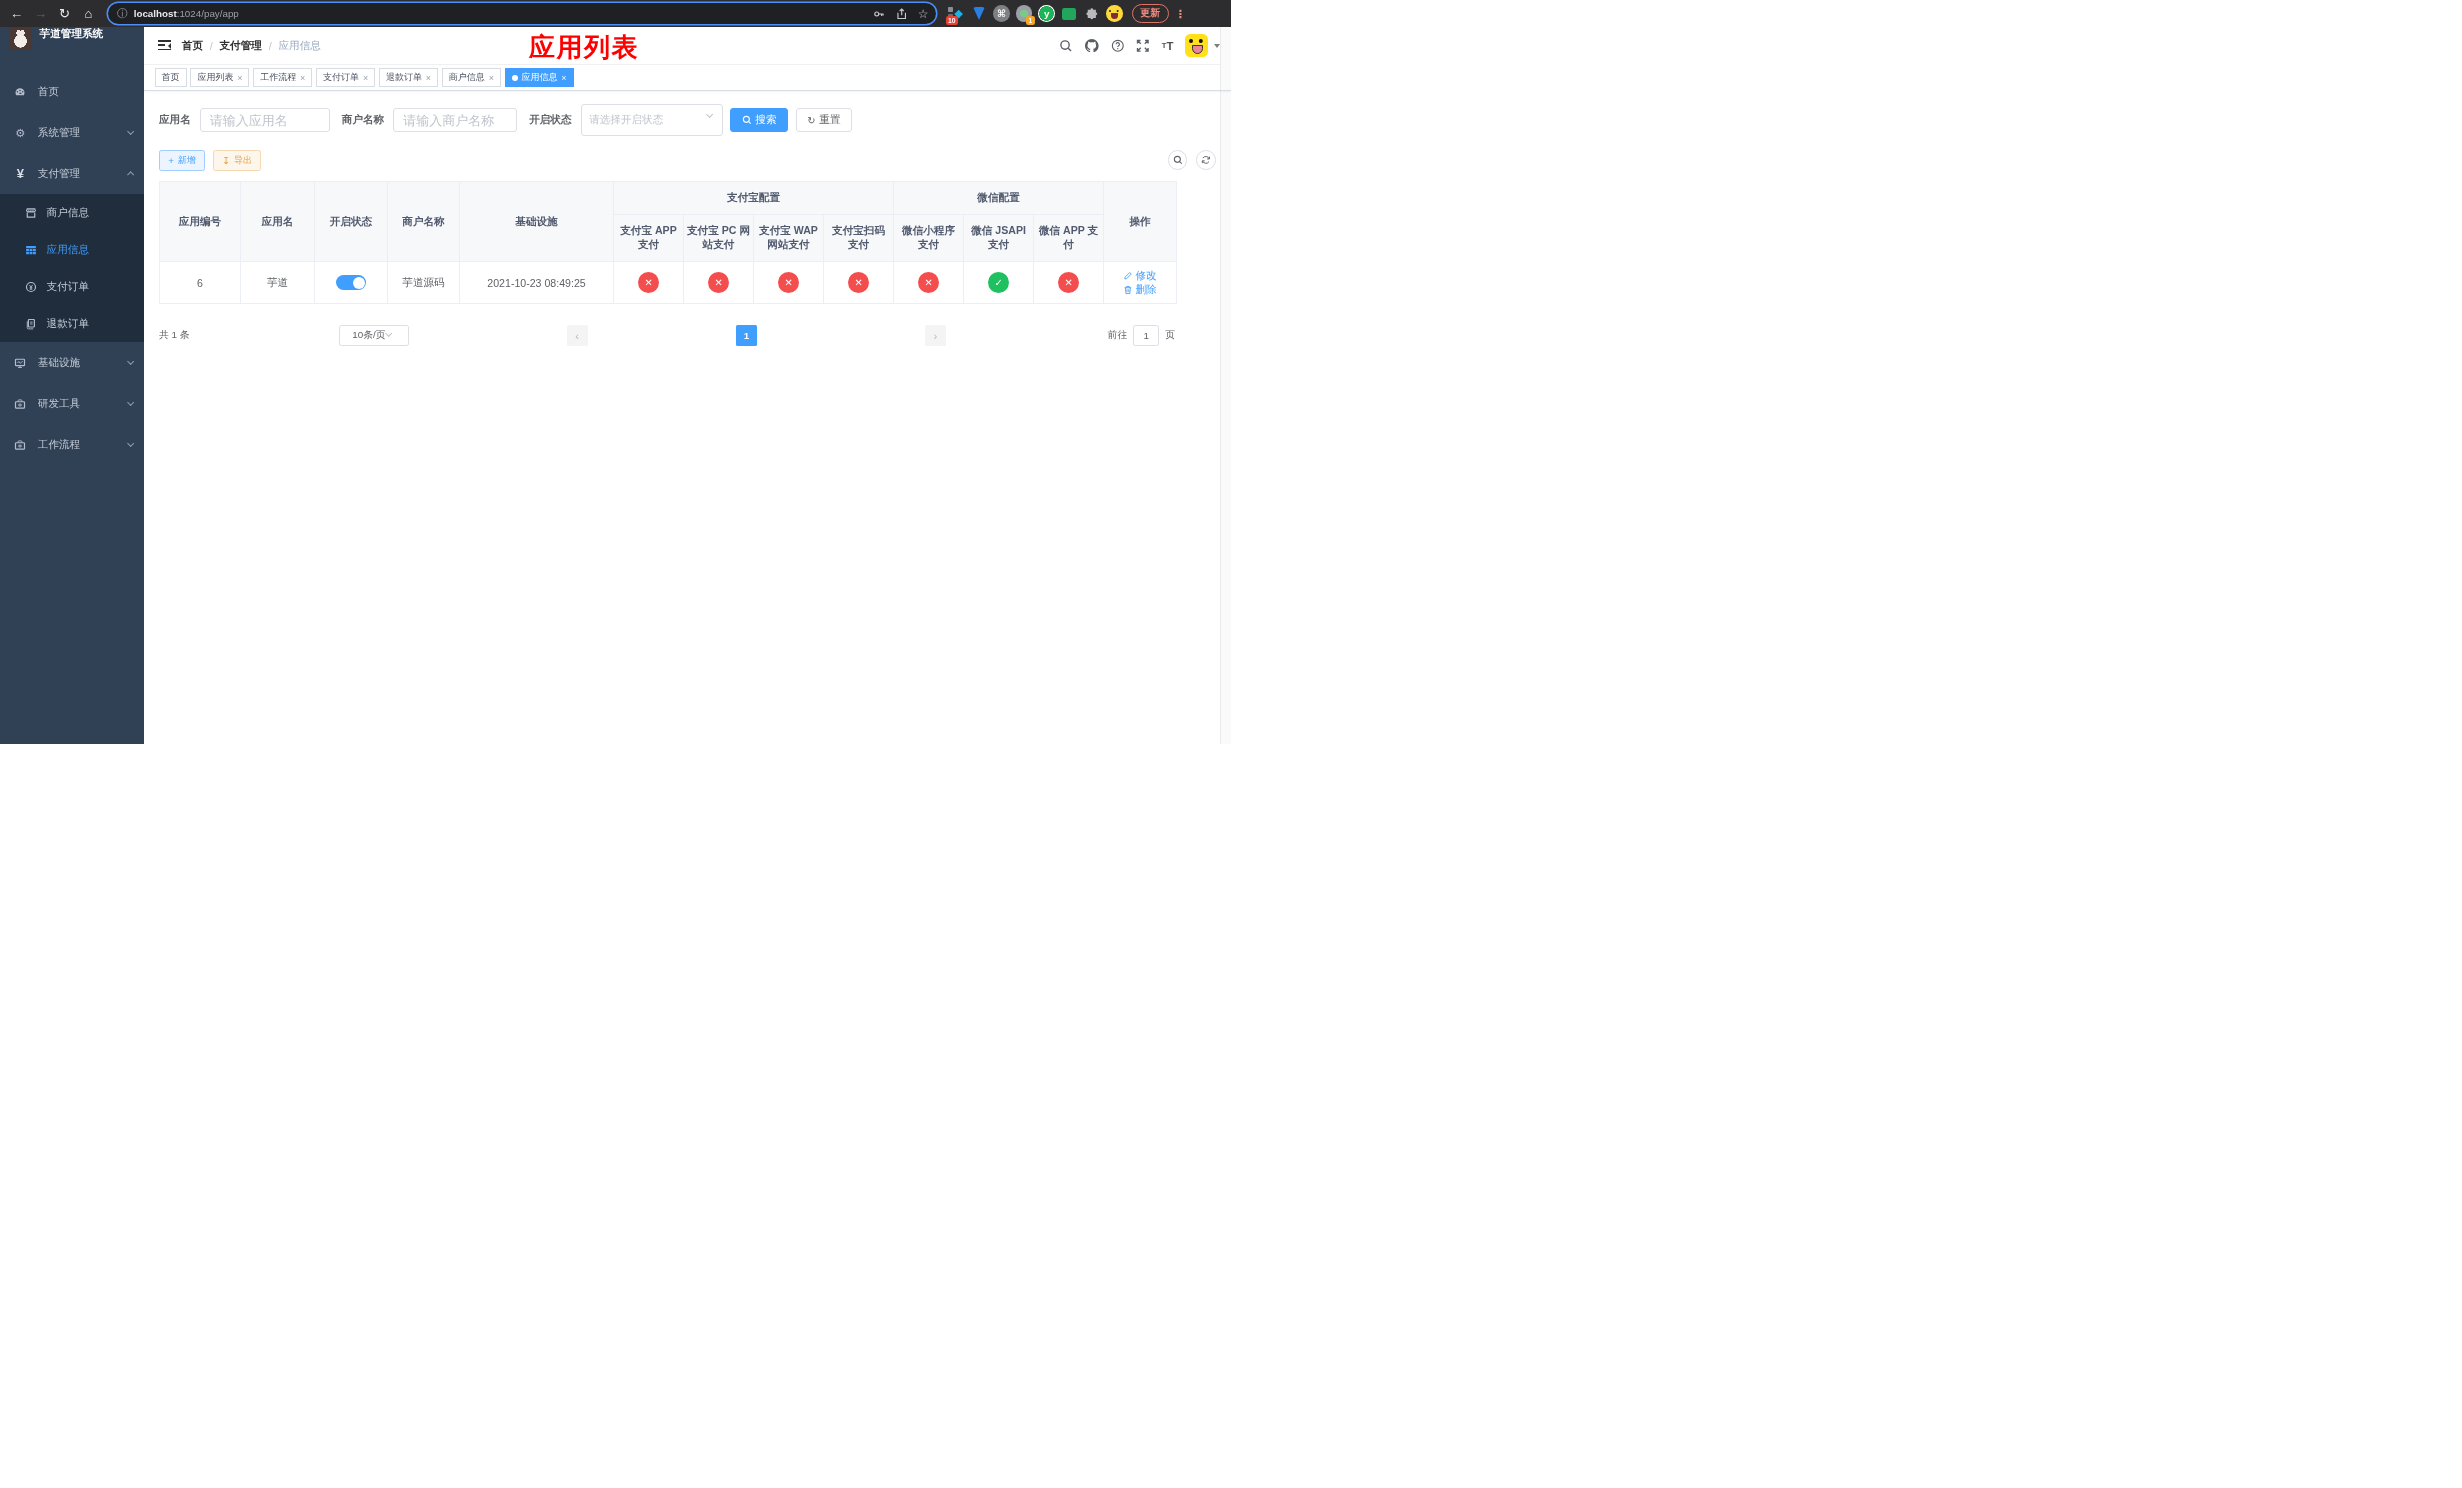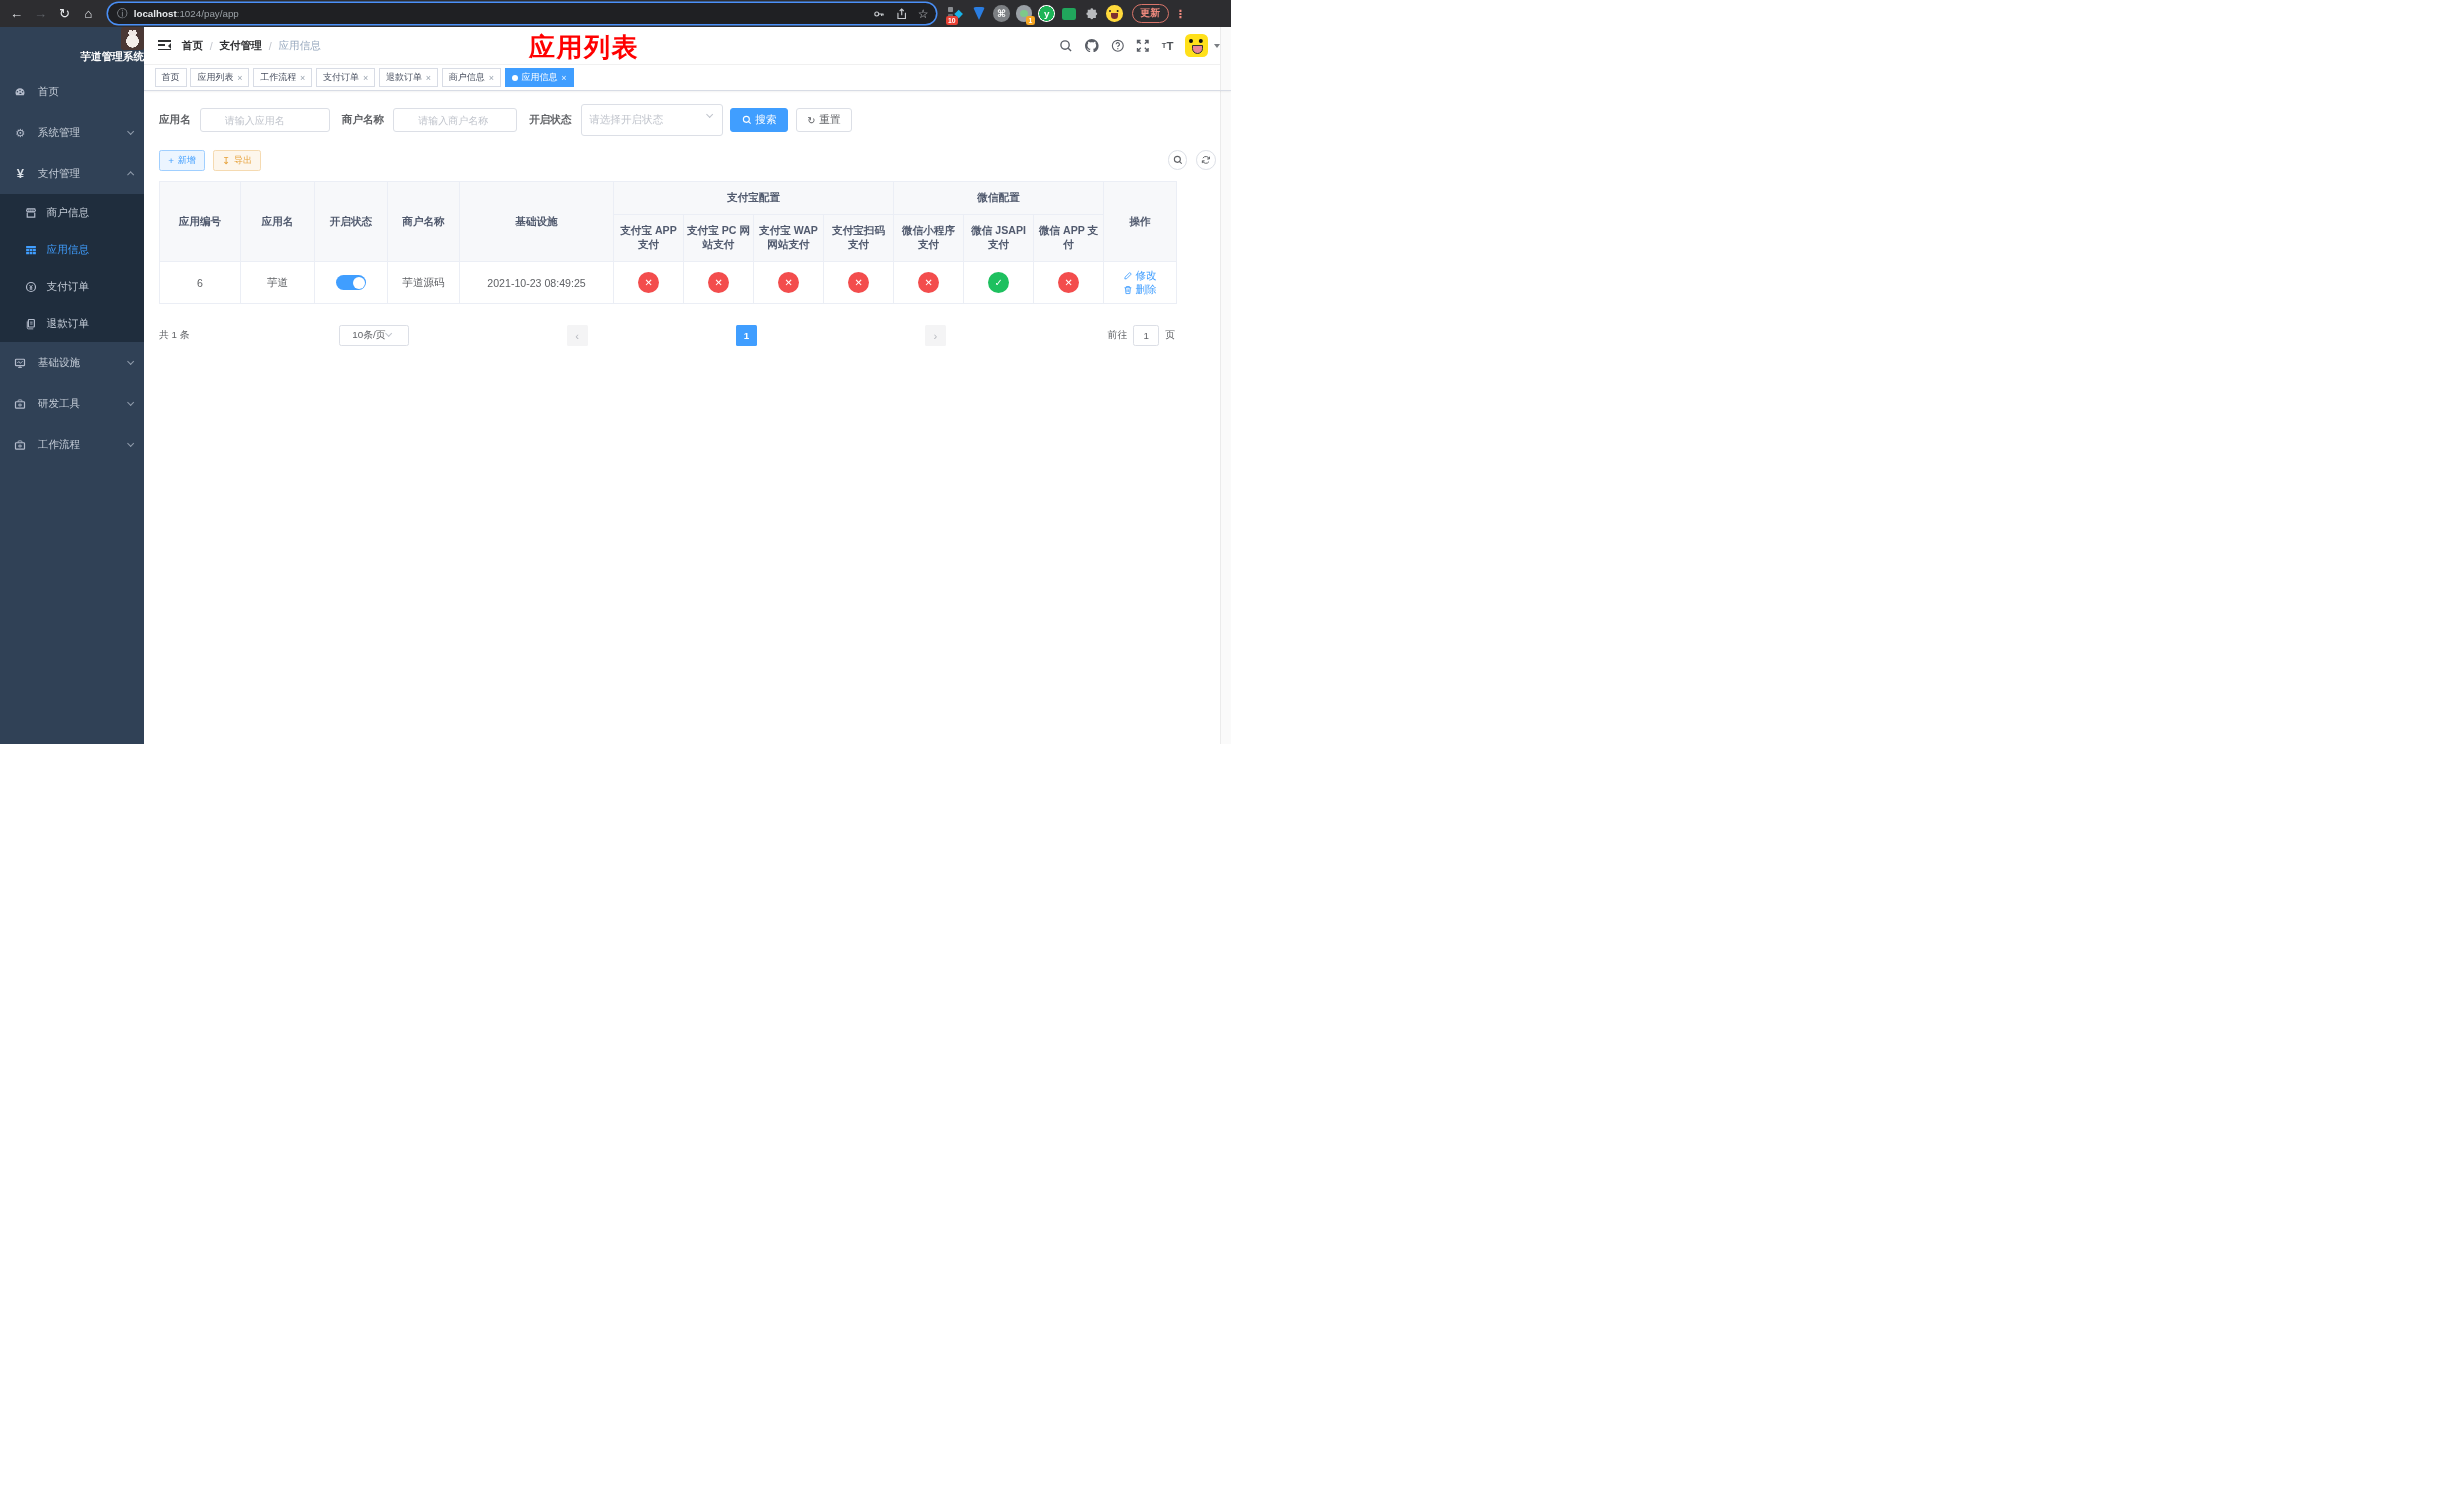--- a/index.html
+++ b/index.html
@@ -40,21 +40,21 @@
   .ext .smile::after { content:""; position:absolute; left:4.5px; top:8.3px; width:7.6px; height:5.3px; background:#7c2f2f; border-radius:0 0 7.6px 7.6px; }
   .update-pill { margin-left:6px; border:1.1px solid #d9756a; color:#f08a7e; font-size:9.8px; font-weight:bold;
                  border-radius:10.6px; padding:2.3px 7.6px; display:flex; align-items:center; }
   .kebab { color:#f08a7e; font-size:11.4px; font-weight:bold; margin:0 1.5px 0 6px; }
 
   
   .app { display:flex; height:717px; position:relative; }
 
   
   .sidebar { width:144px; background:#304156; color:#bfcbd9; flex-shrink:0; }
-  .logo-row { height:38px; display:flex; align-items:flex-end; padding-left:9px;flex-direction:column; }
+  .logo-row { height:38px; display:flex; align-items:flex-start; padding-left:9px; }
   .logo-avatar { width:23px; height:23px; border-radius:3px; flex-shrink:0;
       background:radial-gradient(circle at 50% 62%, #f3eeea 34%, transparent 35%),
                  radial-gradient(ellipse at 42% 26%, #efe8e4 12%, transparent 13%),
                  radial-gradient(ellipse at 58% 26%, #efe8e4 12%, transparent 13%), #4a3835; }
   .logo-title { color:#fff; font-size:10.6px; font-weight:bold; margin-left:7.6px; white-space:nowrap; }
   .menu { margin-top:6px; }
   .menu-item { height:41px; display:flex; align-items:center; padding:0 10.6px 0 13.6px; cursor:pointer; font-size:10.6px; }
   .menu-item .mi-icon { width:13.6px; display:flex; justify-content:center; margin-right:10.6px; color:#b4bccc; font-size:11.4px; }
   .menu-item .mi-label { flex:1; color:#c3cbd6; }
   .chev { width:5.3px; height:5.3px; border-right:1.1px solid #8f9bab; border-bottom:1.1px solid #8f9bab; transform:rotate(45deg); margin-top:-2.3px; }
@@ -99,21 +99,21 @@
   .tag .dot { width:6px; height:6px; border-radius:50%; background:#fff; margin-right:3.8px; display:none; }
   .tag .tclose { margin-left:3.8px; font-size:9px; color:#9aa4b0; }
   .tag.active { background:#409eff; color:#fff; border-color:#409eff; }
   .tag.active .dot { display:inline-block; }
   .tag.active .tclose { color:#eaf4ff; }
 
   
   .content { flex:1; padding:13px 15px; position:relative; }
   .filter-row { display:flex; align-items:center; margin-bottom:13.6px; }
   .f-label { font-weight:bold; color:#606266; margin-right:9px; }
-  .f-input { height:24px; border:0.8px solid #dcdfe6; border-radius:3px; padding:0 24px; font-size:10px; color:#606266; width:130px; margin-right:12px; }
+  .f-input { height:24px; border:0.8px solid #dcdfe6; border-radius:3px; padding:0 9px; font-size:13px; color:#606266; width:130px; margin-right:12px; }
   .f-input::placeholder { color:#c0c4cc; }
   .f-select { width:142px; height:32px; border:0.8px solid #dcdfe6; border-radius:3px; display:flex; align-items:center; padding:0 7.6px; color:#c0c4cc; margin-right:7.6px; position:relative; cursor:pointer; }
   .f-select .chev { border-color:#c0c4cc; position:absolute; right:9px; top:9px; }
   .btn { height:24px; border-radius:3px; border:0.8px solid #dcdfe6; background:#fff; color:#606266; font-size:10.6px;
          display:inline-flex; align-items:center; padding:0 10.6px; cursor:pointer; font-family:inherit; }
   .btn .bicon { margin-right:3.8px; font-size:9.8px; }
   .btn-primary { background:#409eff; border-color:#409eff; color:#fff; }
   .toolbar-row { display:flex; align-items:center; margin-bottom:10.6px; }
   .btn-sm { height:21px; padding:0 8.3px; font-size:9px; border-radius:2.3px; }
   .btn-plain-blue { background:#ecf5ff; border-color:#a0cfff; color:#409eff; margin-right:7.6px; }

